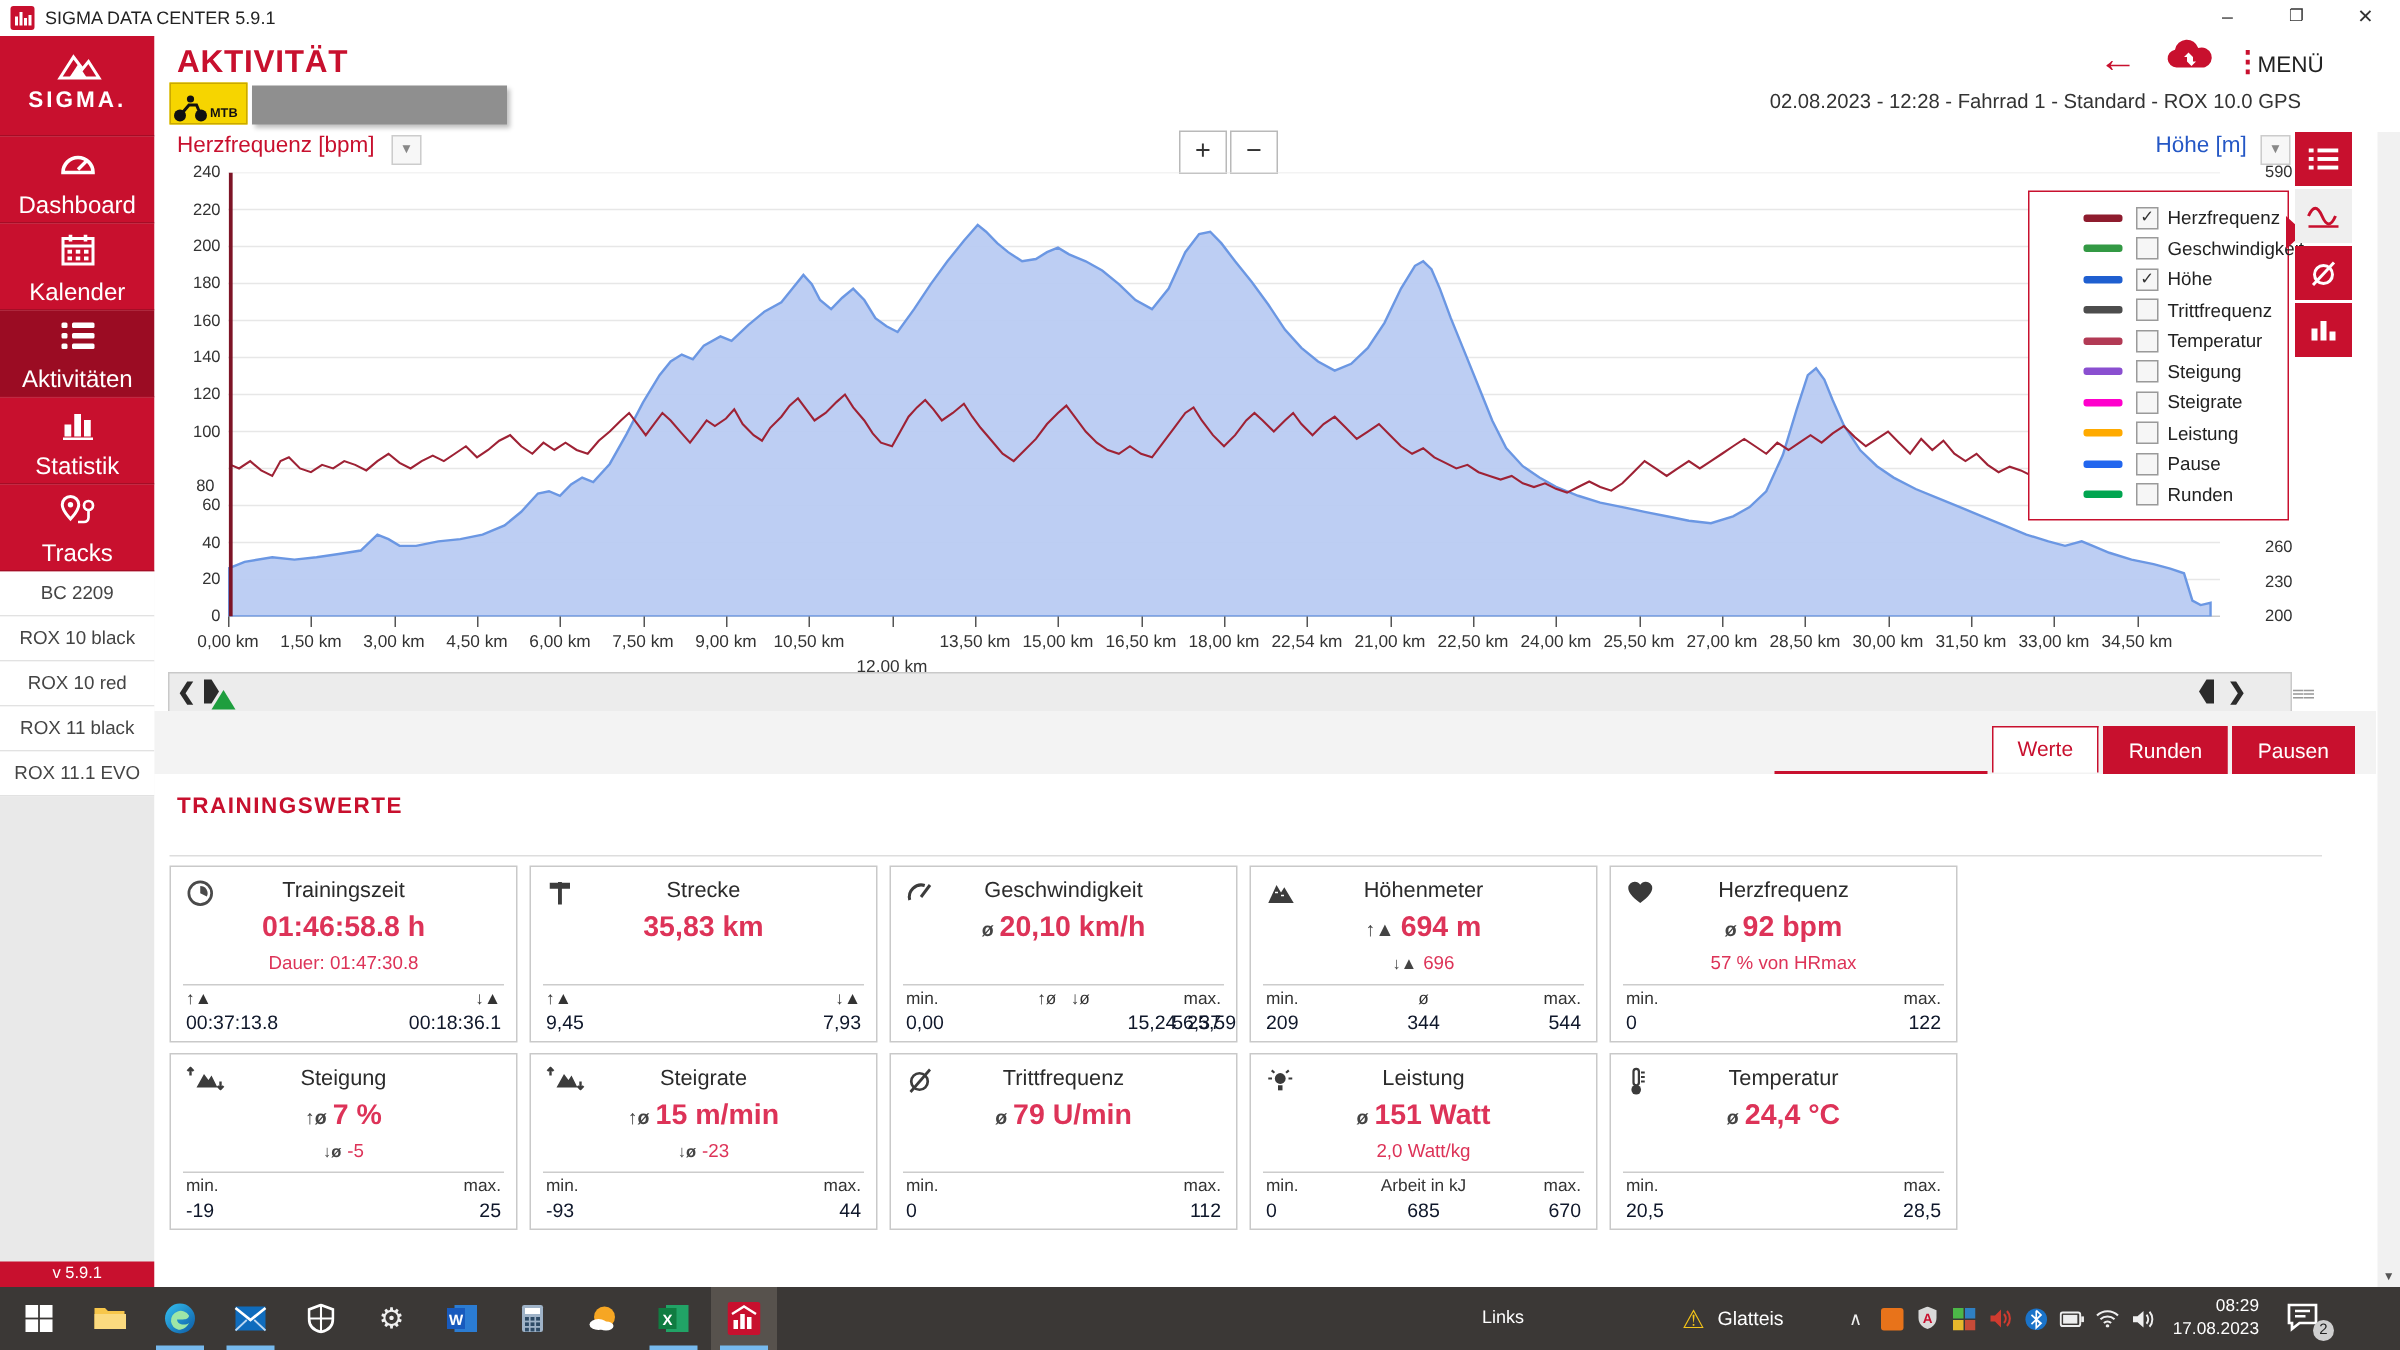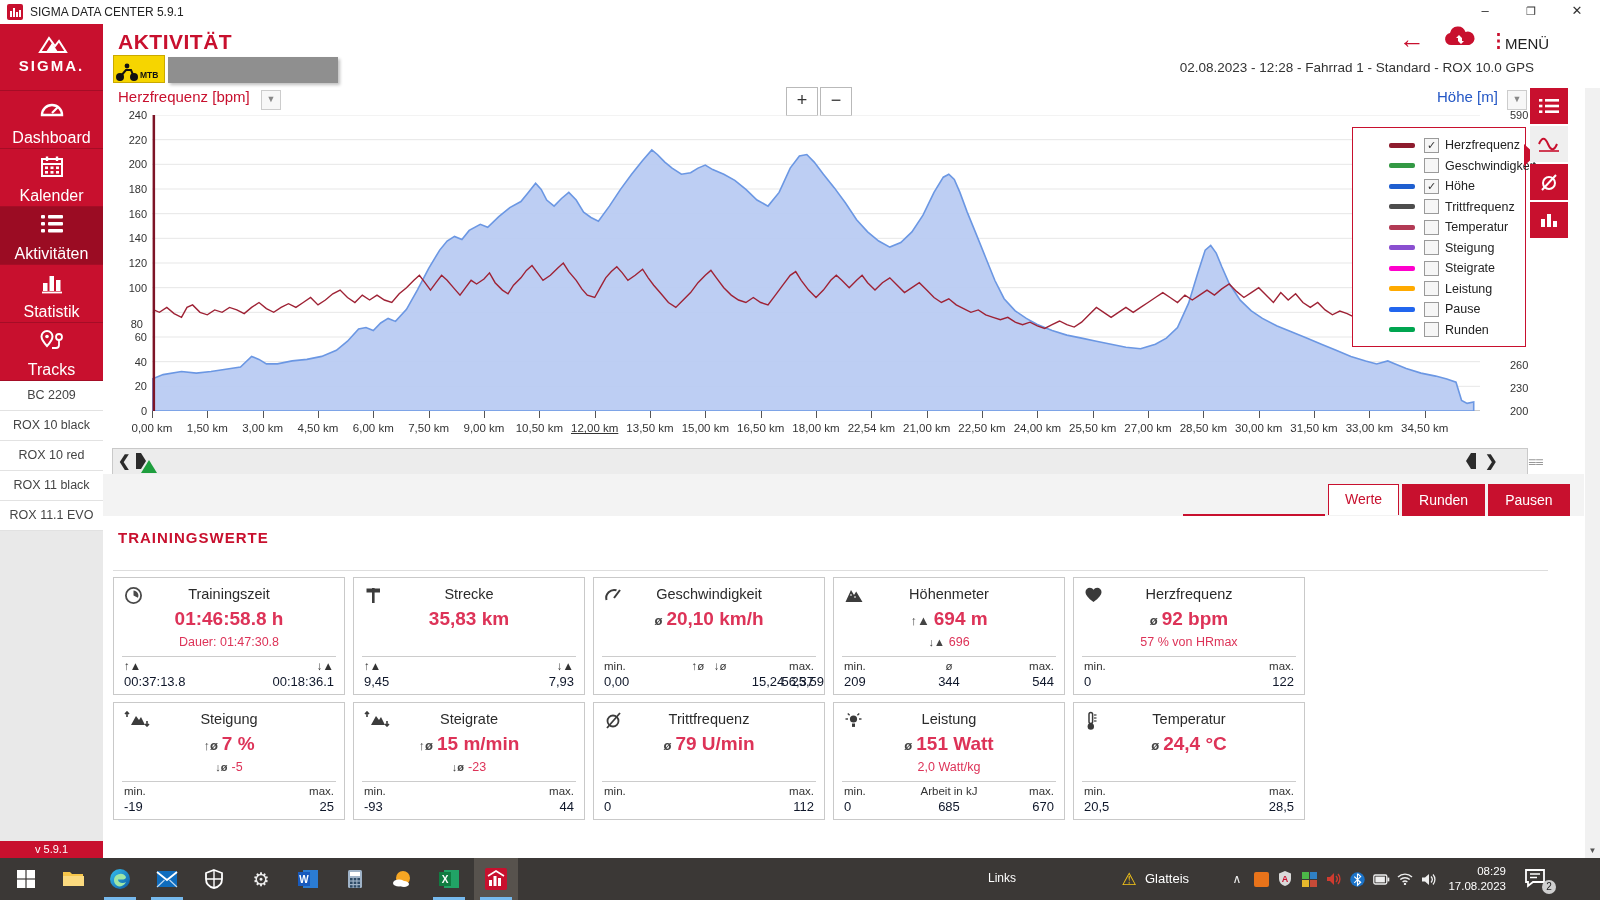--- a/index.html
+++ b/index.html
@@ -267,21 +267,21 @@
         <div class="xtick" style="left: 183px; top: 398px;">4,50 km</div>
         <div style="position: absolute; left: 270.333px; top: 387px; width: 1px; height: 7px; background: rgb(85, 85, 85);"></div>
         <div class="xtick" style="left: 238.333px; top: 398px;">6,00 km</div>
         <div style="position: absolute; left: 325.667px; top: 387px; width: 1px; height: 7px; background: rgb(85, 85, 85);"></div>
         <div class="xtick" style="left: 293.667px; top: 398px;">7,50 km</div>
         <div style="position: absolute; left: 381px; top: 387px; width: 1px; height: 7px; background: rgb(85, 85, 85);"></div>
         <div class="xtick" style="left: 349px; top: 398px;">9,00 km</div>
         <div style="position: absolute; left: 436.333px; top: 387px; width: 1px; height: 7px; background: rgb(85, 85, 85);"></div>
         <div class="xtick" style="left: 404.333px; top: 398px;">10,50 km</div>
         <div style="position: absolute; left: 491.667px; top: 387px; width: 1px; height: 7px; background: rgb(85, 85, 85);"></div>
-        <div class="xtick" style="left: 459.667px; top: 398px; text-decoration: underline;">12,00 km</div>
+        <div class="xtick" style="left: 459.667px; top: 415px;">12,00 km</div>
         <div style="position: absolute; left: 547px; top: 387px; width: 1px; height: 7px; background: rgb(85, 85, 85);"></div>
         <div class="xtick" style="left: 515px; top: 398px;">13,50 km</div>
         <div style="position: absolute; left: 602.333px; top: 387px; width: 1px; height: 7px; background: rgb(85, 85, 85);"></div>
         <div class="xtick" style="left: 570.333px; top: 398px;">15,00 km</div>
         <div style="position: absolute; left: 657.667px; top: 387px; width: 1px; height: 7px; background: rgb(85, 85, 85);"></div>
         <div class="xtick" style="left: 625.667px; top: 398px;">16,50 km</div>
         <div style="position: absolute; left: 713px; top: 387px; width: 1px; height: 7px; background: rgb(85, 85, 85);"></div>
         <div class="xtick" style="left: 681px; top: 398px;">18,00 km</div>
         <div style="position: absolute; left: 768.333px; top: 387px; width: 1px; height: 7px; background: rgb(85, 85, 85);"></div>
         <div class="xtick" style="left: 736.333px; top: 398px;">22,54 km</div>

